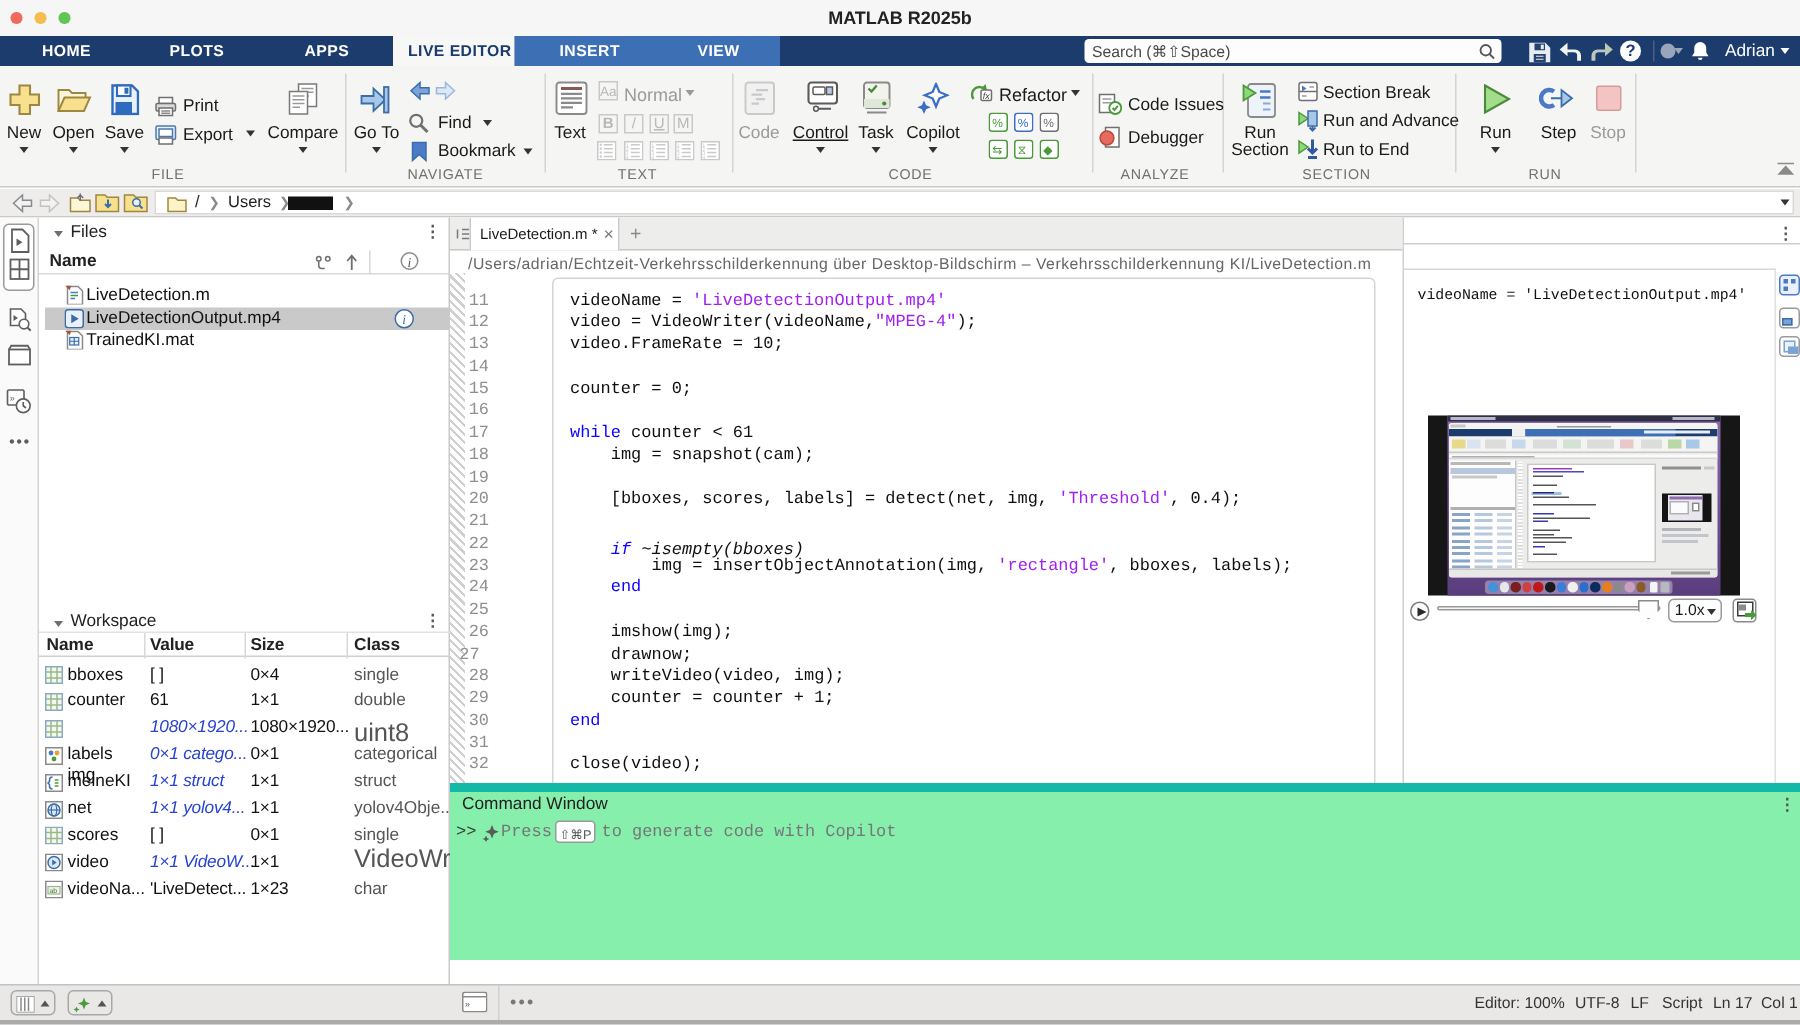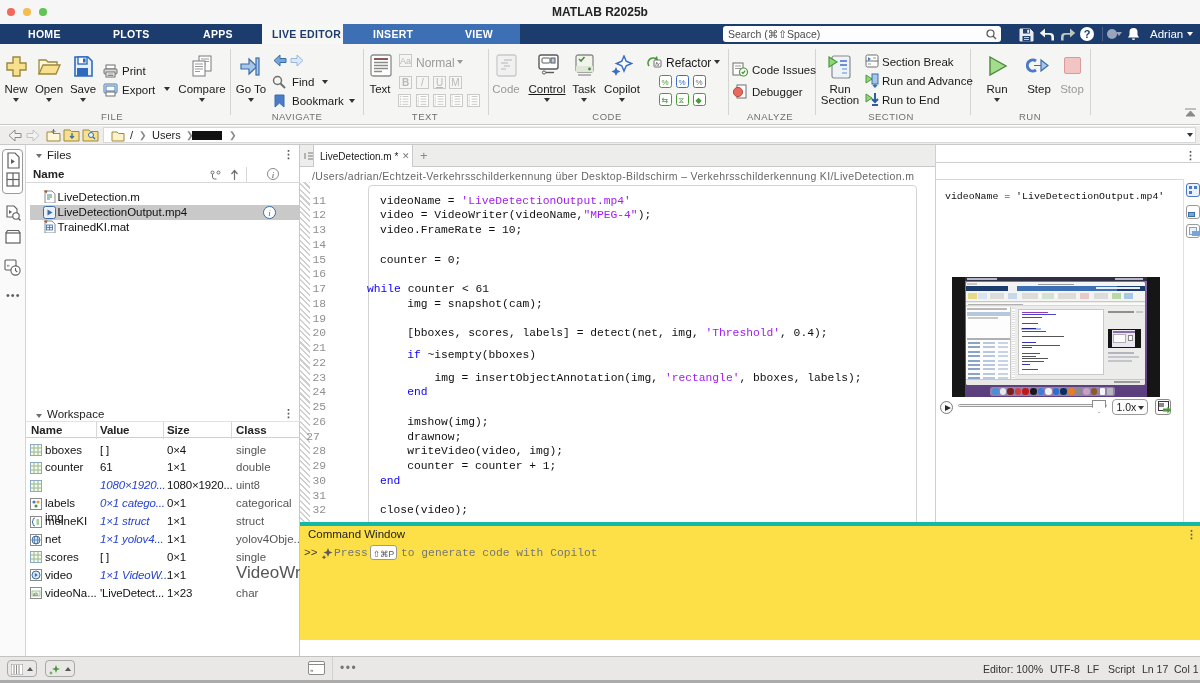--- a/index.html
+++ b/index.html
@@ -26,21 +26,21 @@
   .caret.g { border-top-color:#9a9a9a; }
   
   #crumbbar { left:0; top:126px; width:1200px; height:19px; background:#eeedec; border-bottom:1px solid #c9c9c9; }
   #crumbfield { position:absolute; left:103px; top:1px; width:1093px; height:16px; background:#fff; border:1px solid #d8d8d8; }
   
   #leftstrip { left:0; top:145px; width:26px; height:511px; background:#fafafa; border-right:1px solid #d4d4d4; }
   #filespanel { left:26px; top:145px; width:274px; height:260px; background:#fff; border-right:1px solid #c9c9c9; }
   #wspanel { left:26px; top:405px; width:274px; height:251px; background:#fff; border-right:1px solid #c9c9c9; }
   #editor { left:300px; top:145px; width:635px; height:377px; background:#fff; }
   #rightpanel { left:935px; top:145px; width:265px; height:377px; background:#fff; border-left:1px solid #cfcfcf; }
-  #cmdwin { left:300px; top:522px; width:900px; height:118px; background:#fde047; border-top:4px solid #14b8a6; }
+  #cmdwin { left:300px; top:522px; width:900px; height:118px; background:#86efac; border-top:6px solid #14b8a6; }
   
   #statusbar { left:0; top:656px; width:1200px; height:27px; background:#e9e8e7; border-top:1px solid #c2c2c2; }
   #statusbar .edge { position:absolute; left:0; top:23px; width:1200px; height:4px; background:#ababab; }
   .mono { font-family:"Liberation Mono", monospace; }
   .kw { color:#0d00ff; }
   .str { color:#a020f0; }
   .codeline { position:absolute; left:12px; font-size:11.3px; white-space:pre; color:#0f0f0f; }
   .lnum { position:absolute; right:0; font-size:11.3px; color:#8f8f8f; font-family:"Liberation Mono", monospace; }
 </style>
 </head>
@@ -523,21 +523,21 @@
 <svg class="abs" style="left:4px; top:74.8px;" width="12" height="12" viewBox="0 0 12 12">
       <rect x="0.5" y="0.5" width="11" height="11" fill="#f3f8ee" stroke="#8aa8c8"></rect>
       <line x1="0.5" y1="4" x2="11.5" y2="4" stroke="#9ab88a"></line>
       <line x1="0.5" y1="8" x2="11.5" y2="8" stroke="#9ab88a"></line>
       <line x1="4" y1="0.5" x2="4" y2="11.5" stroke="#9ab88a"></line>
       <line x1="8" y1="0.5" x2="8" y2="11.5" stroke="#9ab88a"></line>
     </svg>
 <span class="abs" style="left:19px; top:74.3px; font-size:11.5px; color:#111;margin-top:32px;">img</span>
 <span class="abs" style="letter-spacing:-0.15px; left:74px; top:74.3px; font-size:11.5px; color:#2743cf; font-style:italic;">1080×1920...</span>
 <span class="abs" style="letter-spacing:-0.15px; left:141px; top:74.3px; font-size:11.5px; color:#111;">1080×1920...</span>
-<span class="abs" style="left:210px; top:74.3px; font-size:11px; color:#555;">uint8</span>
+<span class="abs" style="left:210px; top:74.3px; font-size:17px; color:#555;">uint8</span>
 <svg class="abs" style="left:4px; top:92.69999999999999px;" width="12" height="12" viewBox="0 0 12 12">
       <rect x="0.5" y="0.5" width="11" height="11" fill="#fff" stroke="#8a8a8a"></rect>
       <circle cx="4" cy="4" r="1.6" fill="#4a79c7"></circle>
       <circle cx="8" cy="4" r="1.6" fill="#e8a03a"></circle>
       <circle cx="6" cy="8" r="1.6" fill="#4a9a3a"></circle>
     </svg>
 <span class="abs" style="left:19px; top:92.19999999999999px; font-size:11.5px; color:#111;">labels</span>
 <span class="abs" style="letter-spacing:-0.15px; left:74px; top:92.19999999999999px; font-size:11.5px; color:#2743cf; font-style:italic;">0×1 catego...</span>
 <span class="abs" style="letter-spacing:-0.15px; left:141px; top:92.19999999999999px; font-size:11.5px; color:#111;">0×1</span>
 <span class="abs" style="left:210px; top:92.19999999999999px; font-size:11.5px; color:#555;">categorical</span>
@@ -604,24 +604,24 @@
 <span class="abs" style="left:20px; top:5.5px; font-size:10px; color:#1a1a1a;">LiveDetection.m *</span>
 <span class="abs" style="left:102px; top:6px; font-size:9px; color:#7a7a7a;">✕</span>
 <span class="abs" style="left:120px; top:3px; font-size:13px; color:#8a8a8a;">+</span>
 <span class="abs" style="left:12px; top:24.5px; font-size:10.5px; letter-spacing:0.35px; color:#666;">/Users/adrian/Echtzeit-Verkehrsschilderkennung über Desktop-Bildschirm – Verkehrsschilderkennung KI/LiveDetection.m</span>
 <div class="abs" style="left:0; top:37px; width:10px; height:340px; background:repeating-linear-gradient(45deg,#ffffff,#ffffff 2.5px,#cfcfcf 2.5px,#cfcfcf 4px);"></div>
 <div class="abs" style="left:68px; top:40px; width:549px; height:345px; background:#fff; border:1px solid #d4d4d4; border-radius:4px;"></div>
 <div class="codeline mono" style="left:80.0px; top:49.5px;">videoName = <span class="str">'LiveDetectionOutput.mp4'</span></div>
 <div class="codeline mono" style="left:80.0px; top:64.25px;">video = VideoWriter(videoName,<span class="str">"MPEG-4"</span>);</div>
 <div class="codeline mono" style="left:80.0px; top:79.0px;">video.FrameRate = 10;</div>
 <div class="codeline mono" style="left:80.0px; top:108.5px;">counter = 0;</div>
-<div class="codeline mono" style="left:67px; top:138.0px;text-align:center;"><span class="kw">while</span> counter &lt; 61</div>
+<div class="codeline mono" style="left:80.0px; top:138.0px;text-align:center;"><span class="kw">while</span> counter &lt; 61</div>
 <div class="codeline mono" style="left:107.2px; top:152.75px;">img = snapshot(cam);</div>
 <div class="codeline mono" style="left:107.2px; top:182.25px;">[bboxes, scores, labels] = detect(net, img, <span class="str">'Threshold'</span>, 0.4);</div>
-<div class="codeline mono" style="left:107.2px; top:204px;"><span class="kw">if</span> ~isempty(bboxes)</div>
+<div class="codeline mono" style="left:107.2px; top:216px;font-style:italic;"><span class="kw">if</span> ~isempty(bboxes)</div>
 <div class="codeline mono" style="left:134.4px; top:226.5px;">img = insertObjectAnnotation(img, <span class="str">'rectangle'</span>, bboxes, labels);</div>
 <div class="codeline mono" style="left:107.2px; top:241.25px;"><span class="kw">end</span></div>
 <div class="codeline mono" style="left:107.2px; top:270.75px;">imshow(img);</div>
 <div class="codeline mono" style="left:107.2px; top:285.5px;">drawnow;</div>
 <div class="codeline mono" style="left:107.2px; top:300.25px;">writeVideo(video, img);</div>
 <div class="codeline mono" style="left:107.2px; top:315.0px;">counter = counter + 1;</div>
 <div class="codeline mono" style="left:80.0px; top:329.75px;"><span class="kw">end</span></div>
 <div class="codeline mono" style="left:80.0px; top:359.25px;">close(video);</div>
 <div class="lnum" style="left:0px; top:49.5px; width:26px; text-align:right;">11</div>
 <div class="lnum" style="left:0px; top:64.25px; width:26px; text-align:right;">12</div>

